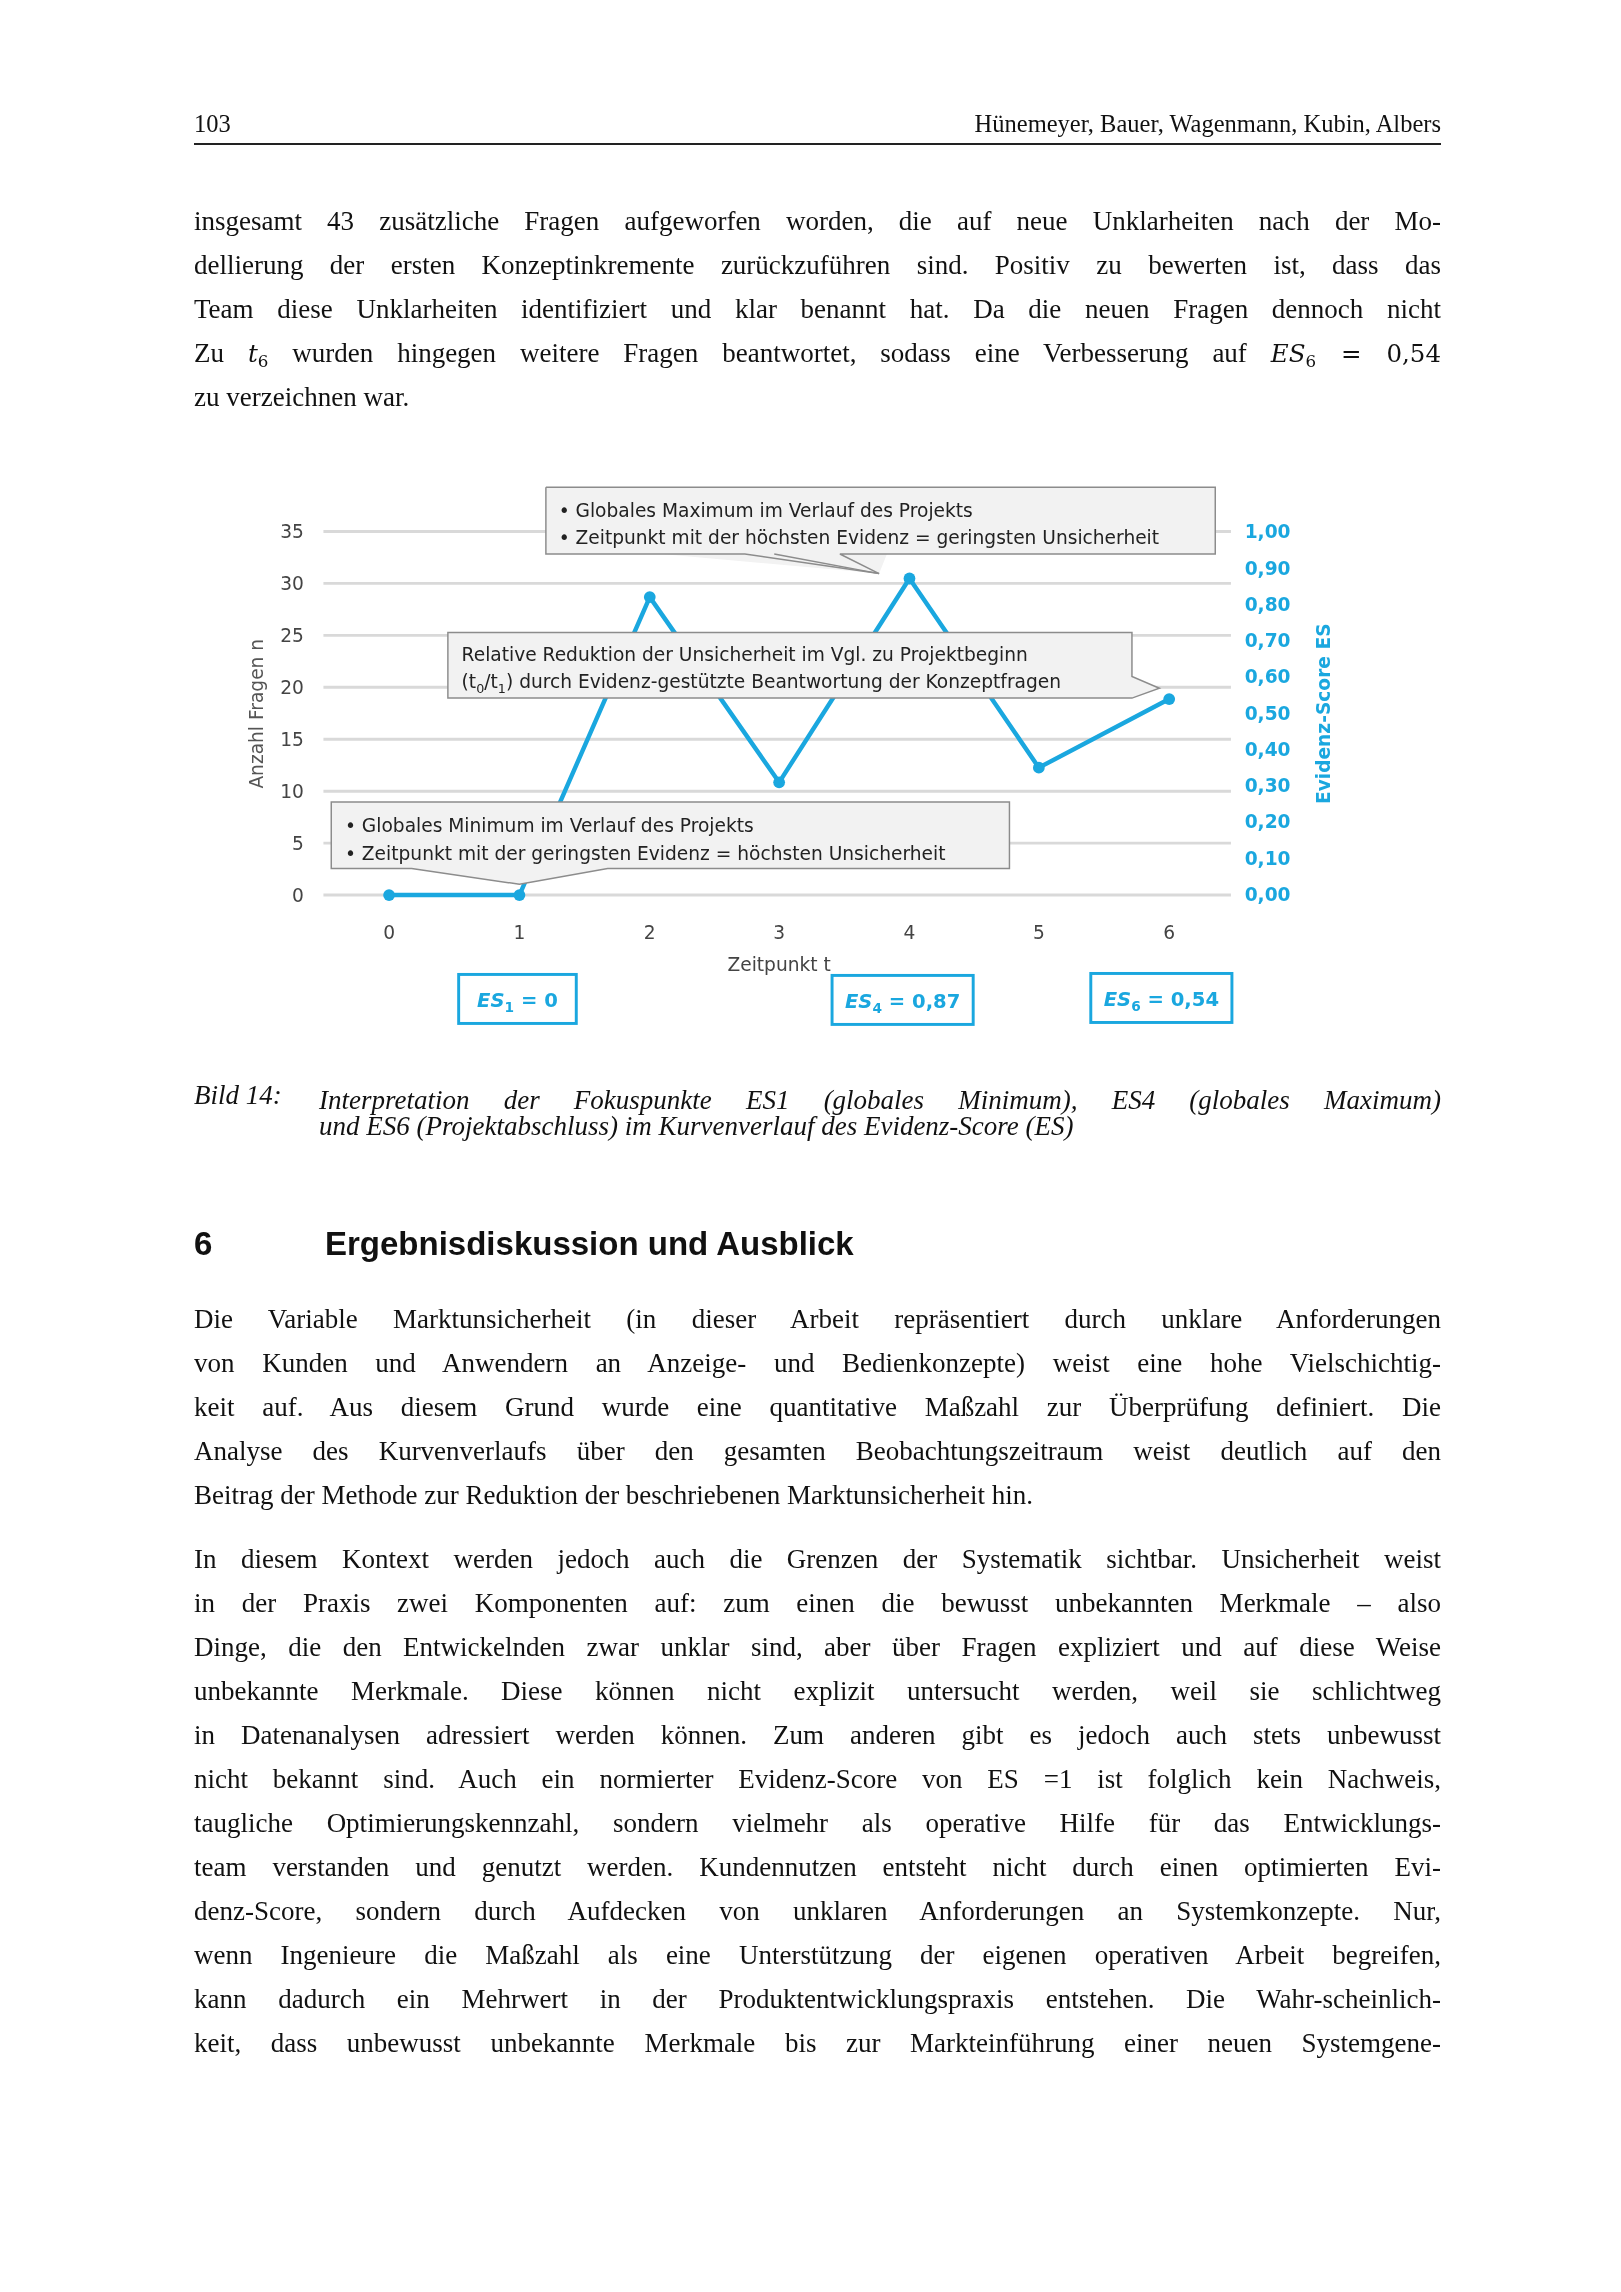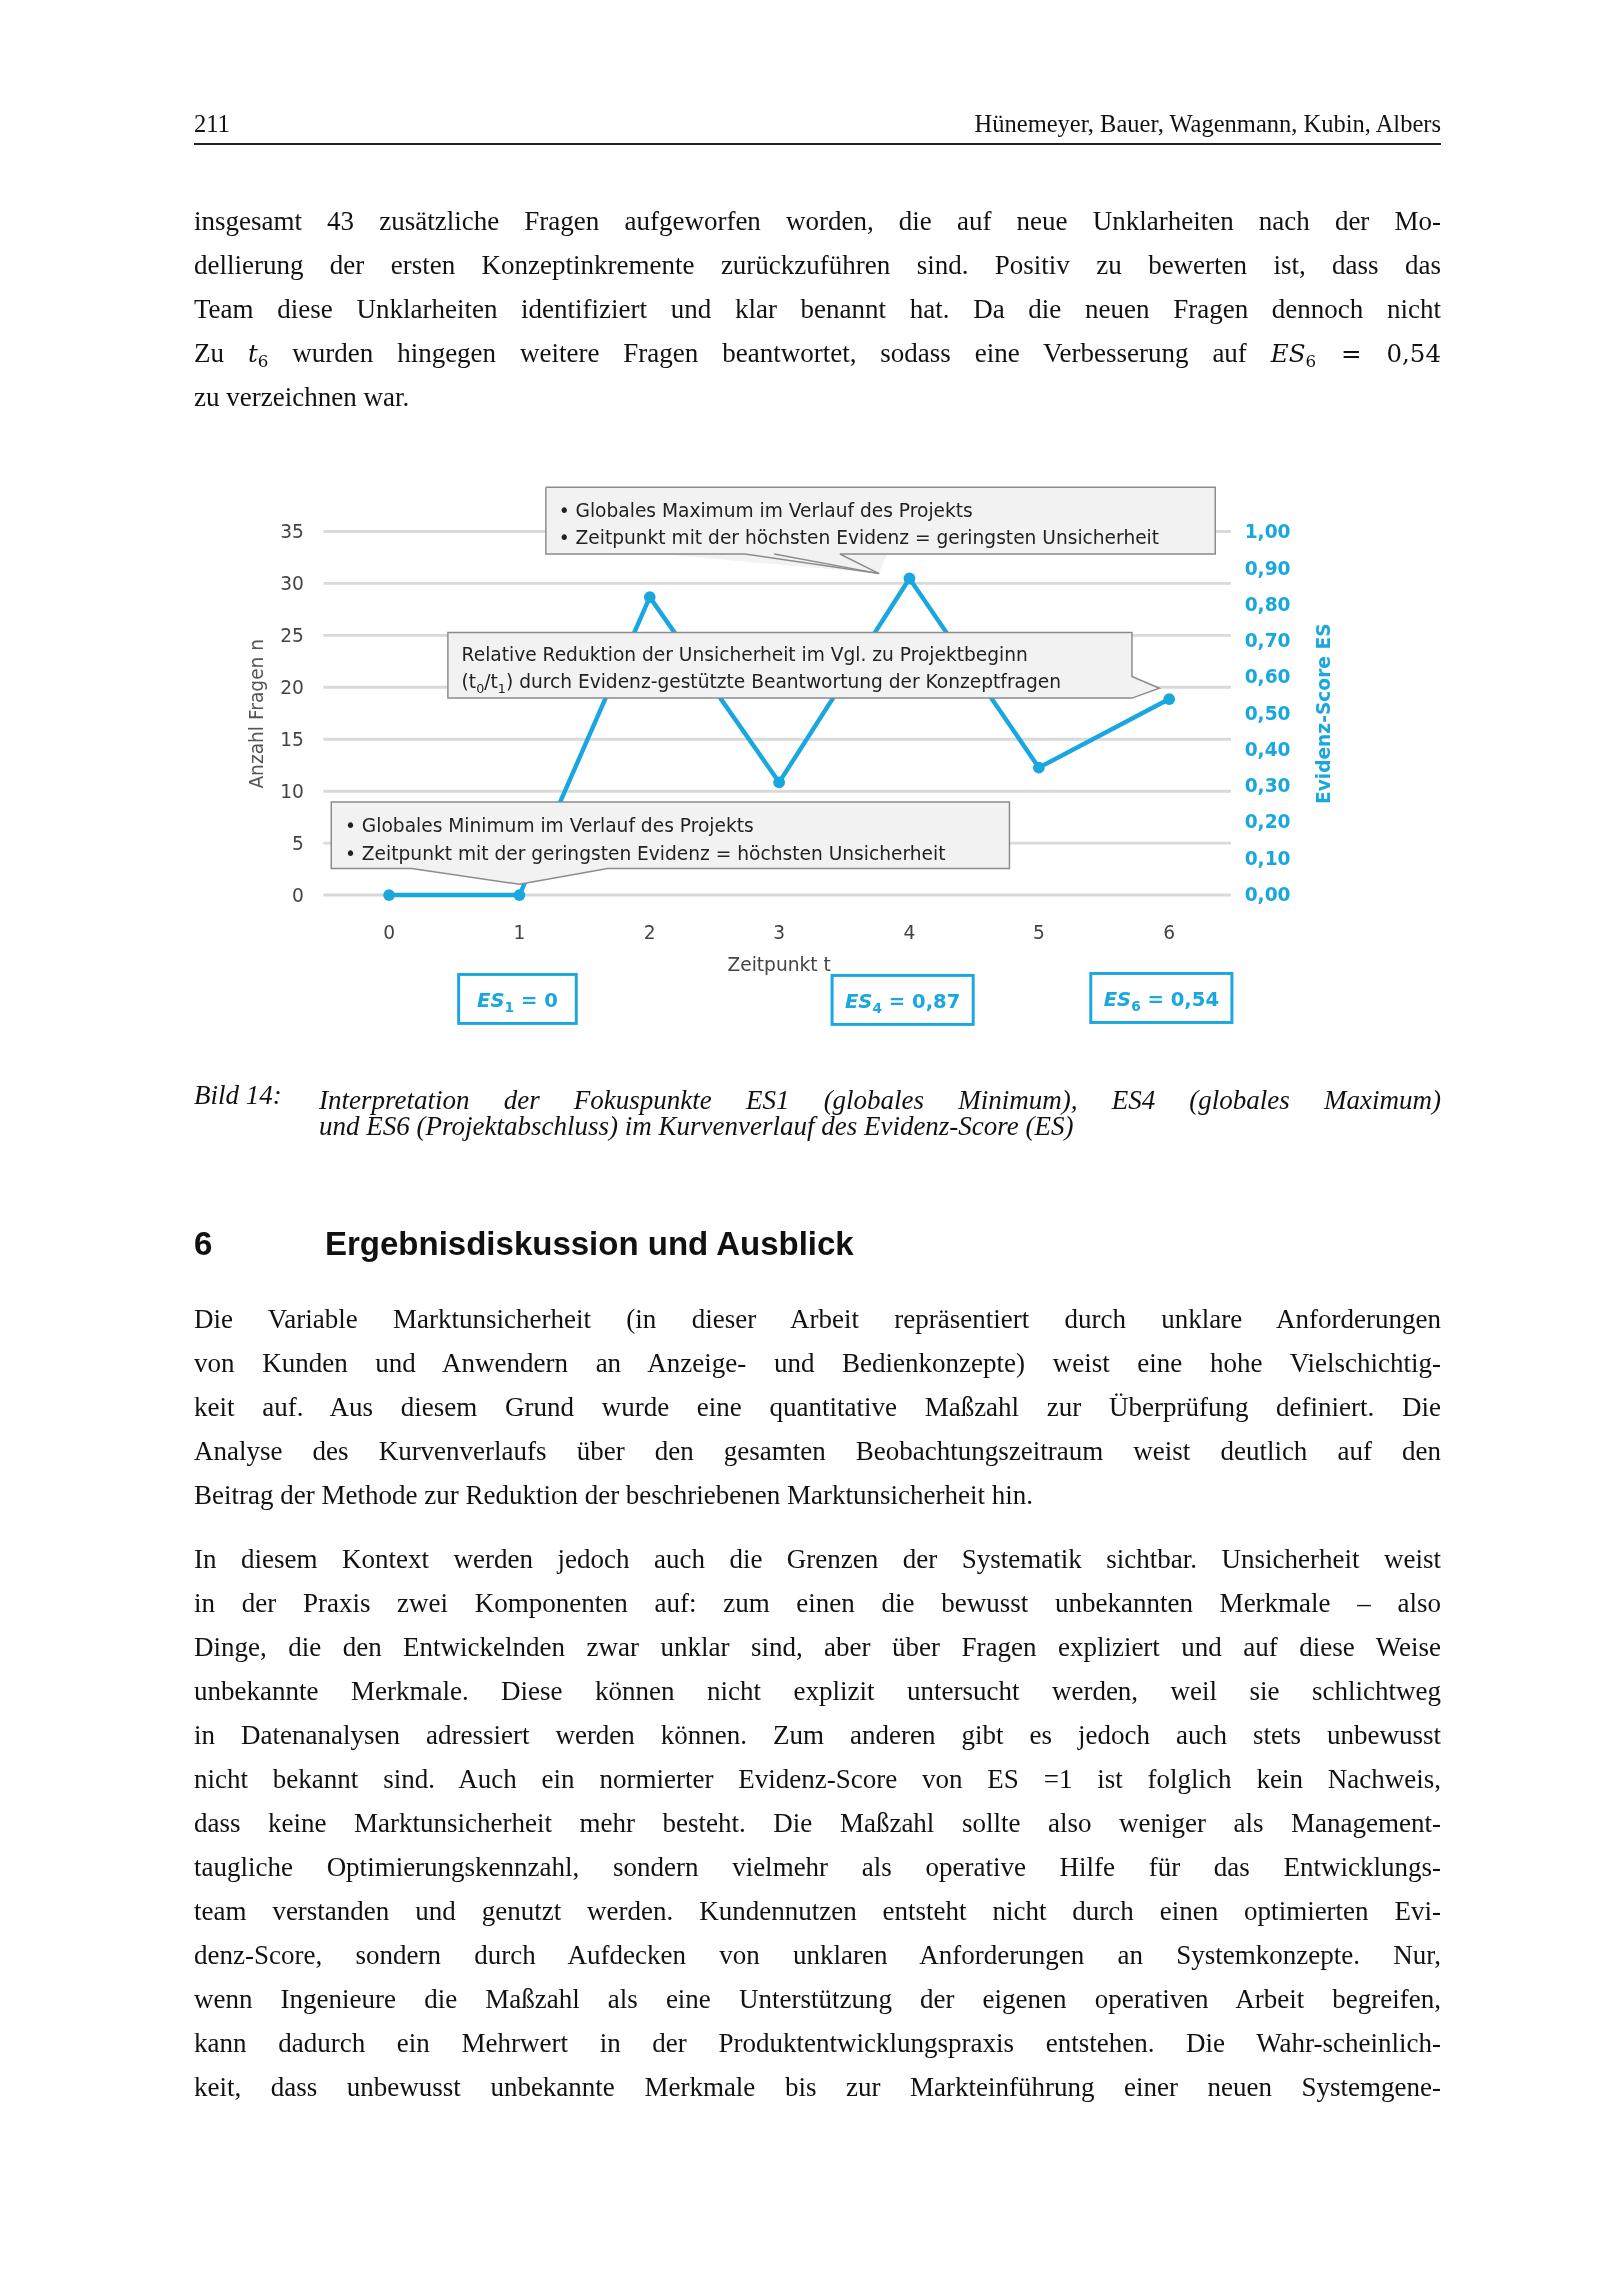--- a/index.html
+++ b/index.html
@@ -21,21 +21,21 @@
   .caption .cap-l2 { position: absolute; left: 125px; top: 43px; white-space: nowrap; }
   .section-title { left: 194px; top: 1225px; font-family: "Liberation Sans", "DejaVu Sans", sans-serif; font-weight: bold; font-size: 33px; }
   .section-title .num { position: absolute; left: 0; }
   .section-title .txt { position: absolute; left: 98px; white-space: nowrap; margin-left: 33px; }
   svg text { font-family: "DejaVu Sans", "Liberation Sans", sans-serif; }
 </style>
 </head>
 <body>
 
 <div class="abs header">
-  <span class="pg">211</span>
+  <span class="pg">103</span>
   <span class="authors">Hünemeyer, Bauer, Wagenmann, Kubin, Albers</span>
 </div>
 
 <div class="abs para" style="top:199px;">
   <span class="line">insgesamt 43 zusätzliche Fragen aufgeworfen worden, die auf neue Unklarheiten nach der Mo-</span>
   <span class="line">dellierung der ersten Konzeptinkremente zurückzuführen sind. Positiv zu bewerten ist, dass das</span>
   <span class="line">Team diese Unklarheiten identifiziert und klar benannt hat. Da die neuen Fragen dennoch nicht</span>
   <span class="line"><span>Zu</span> <span class="math"><i>t</i><sub>6</sub></span> <span>wurden hingegen weitere Fragen beantwortet, sodass eine Verbesserung auf</span> <span class="math"><i>ES</i><sub>6</sub><span> = 0,54</span></span></span>
   <span class="line last">zu verzeichnen war.</span>
 </div>
@@ -157,21 +157,20 @@
   <span class="line last">Beitrag der Methode zur Reduktion der beschriebenen Marktunsicherheit hin.</span>
 </div>
 
 <div class="abs para" style="top:1537px;">
   <span class="line">In diesem Kontext werden jedoch auch die Grenzen der Systematik sichtbar. Unsicherheit weist</span>
   <span class="line">in der Praxis zwei Komponenten auf: zum einen die bewusst unbekannten Merkmale – also</span>
   <span class="line">Dinge, die den Entwickelnden zwar unklar sind, aber über Fragen expliziert und auf diese Weise</span>
   <span class="line">unbekannte Merkmale. Diese können nicht explizit untersucht werden, weil sie schlichtweg</span>
   <span class="line">in Datenanalysen adressiert werden können. Zum anderen gibt es jedoch auch stets unbewusst</span>
   <span class="line">nicht bekannt sind. Auch ein normierter Evidenz-Score von ES =1 ist folglich kein Nachweis,</span>
-  <span class="line">dass keine Marktunsicherheit mehr besteht. Die Maßzahl sollte also weniger als Management-</span>
   <span class="line">taugliche Optimierungskennzahl, sondern vielmehr als operative Hilfe für das Entwicklungs-</span>
   <span class="line">team verstanden und genutzt werden. Kundennutzen entsteht nicht durch einen optimierten Evi-</span>
   <span class="line">denz-Score, sondern durch Aufdecken von unklaren Anforderungen an Systemkonzepte. Nur,</span>
   <span class="line">wenn Ingenieure die Maßzahl als eine Unterstützung der eigenen operativen Arbeit begreifen,</span>
   <span class="line">kann dadurch ein Mehrwert in der Produktentwicklungspraxis entstehen. Die Wahr-scheinlich-</span>
   <span class="line">keit, dass unbewusst unbekannte Merkmale bis zur Markteinführung einer neuen Systemgene-</span>
 </div>
 
 
 </body></html>

